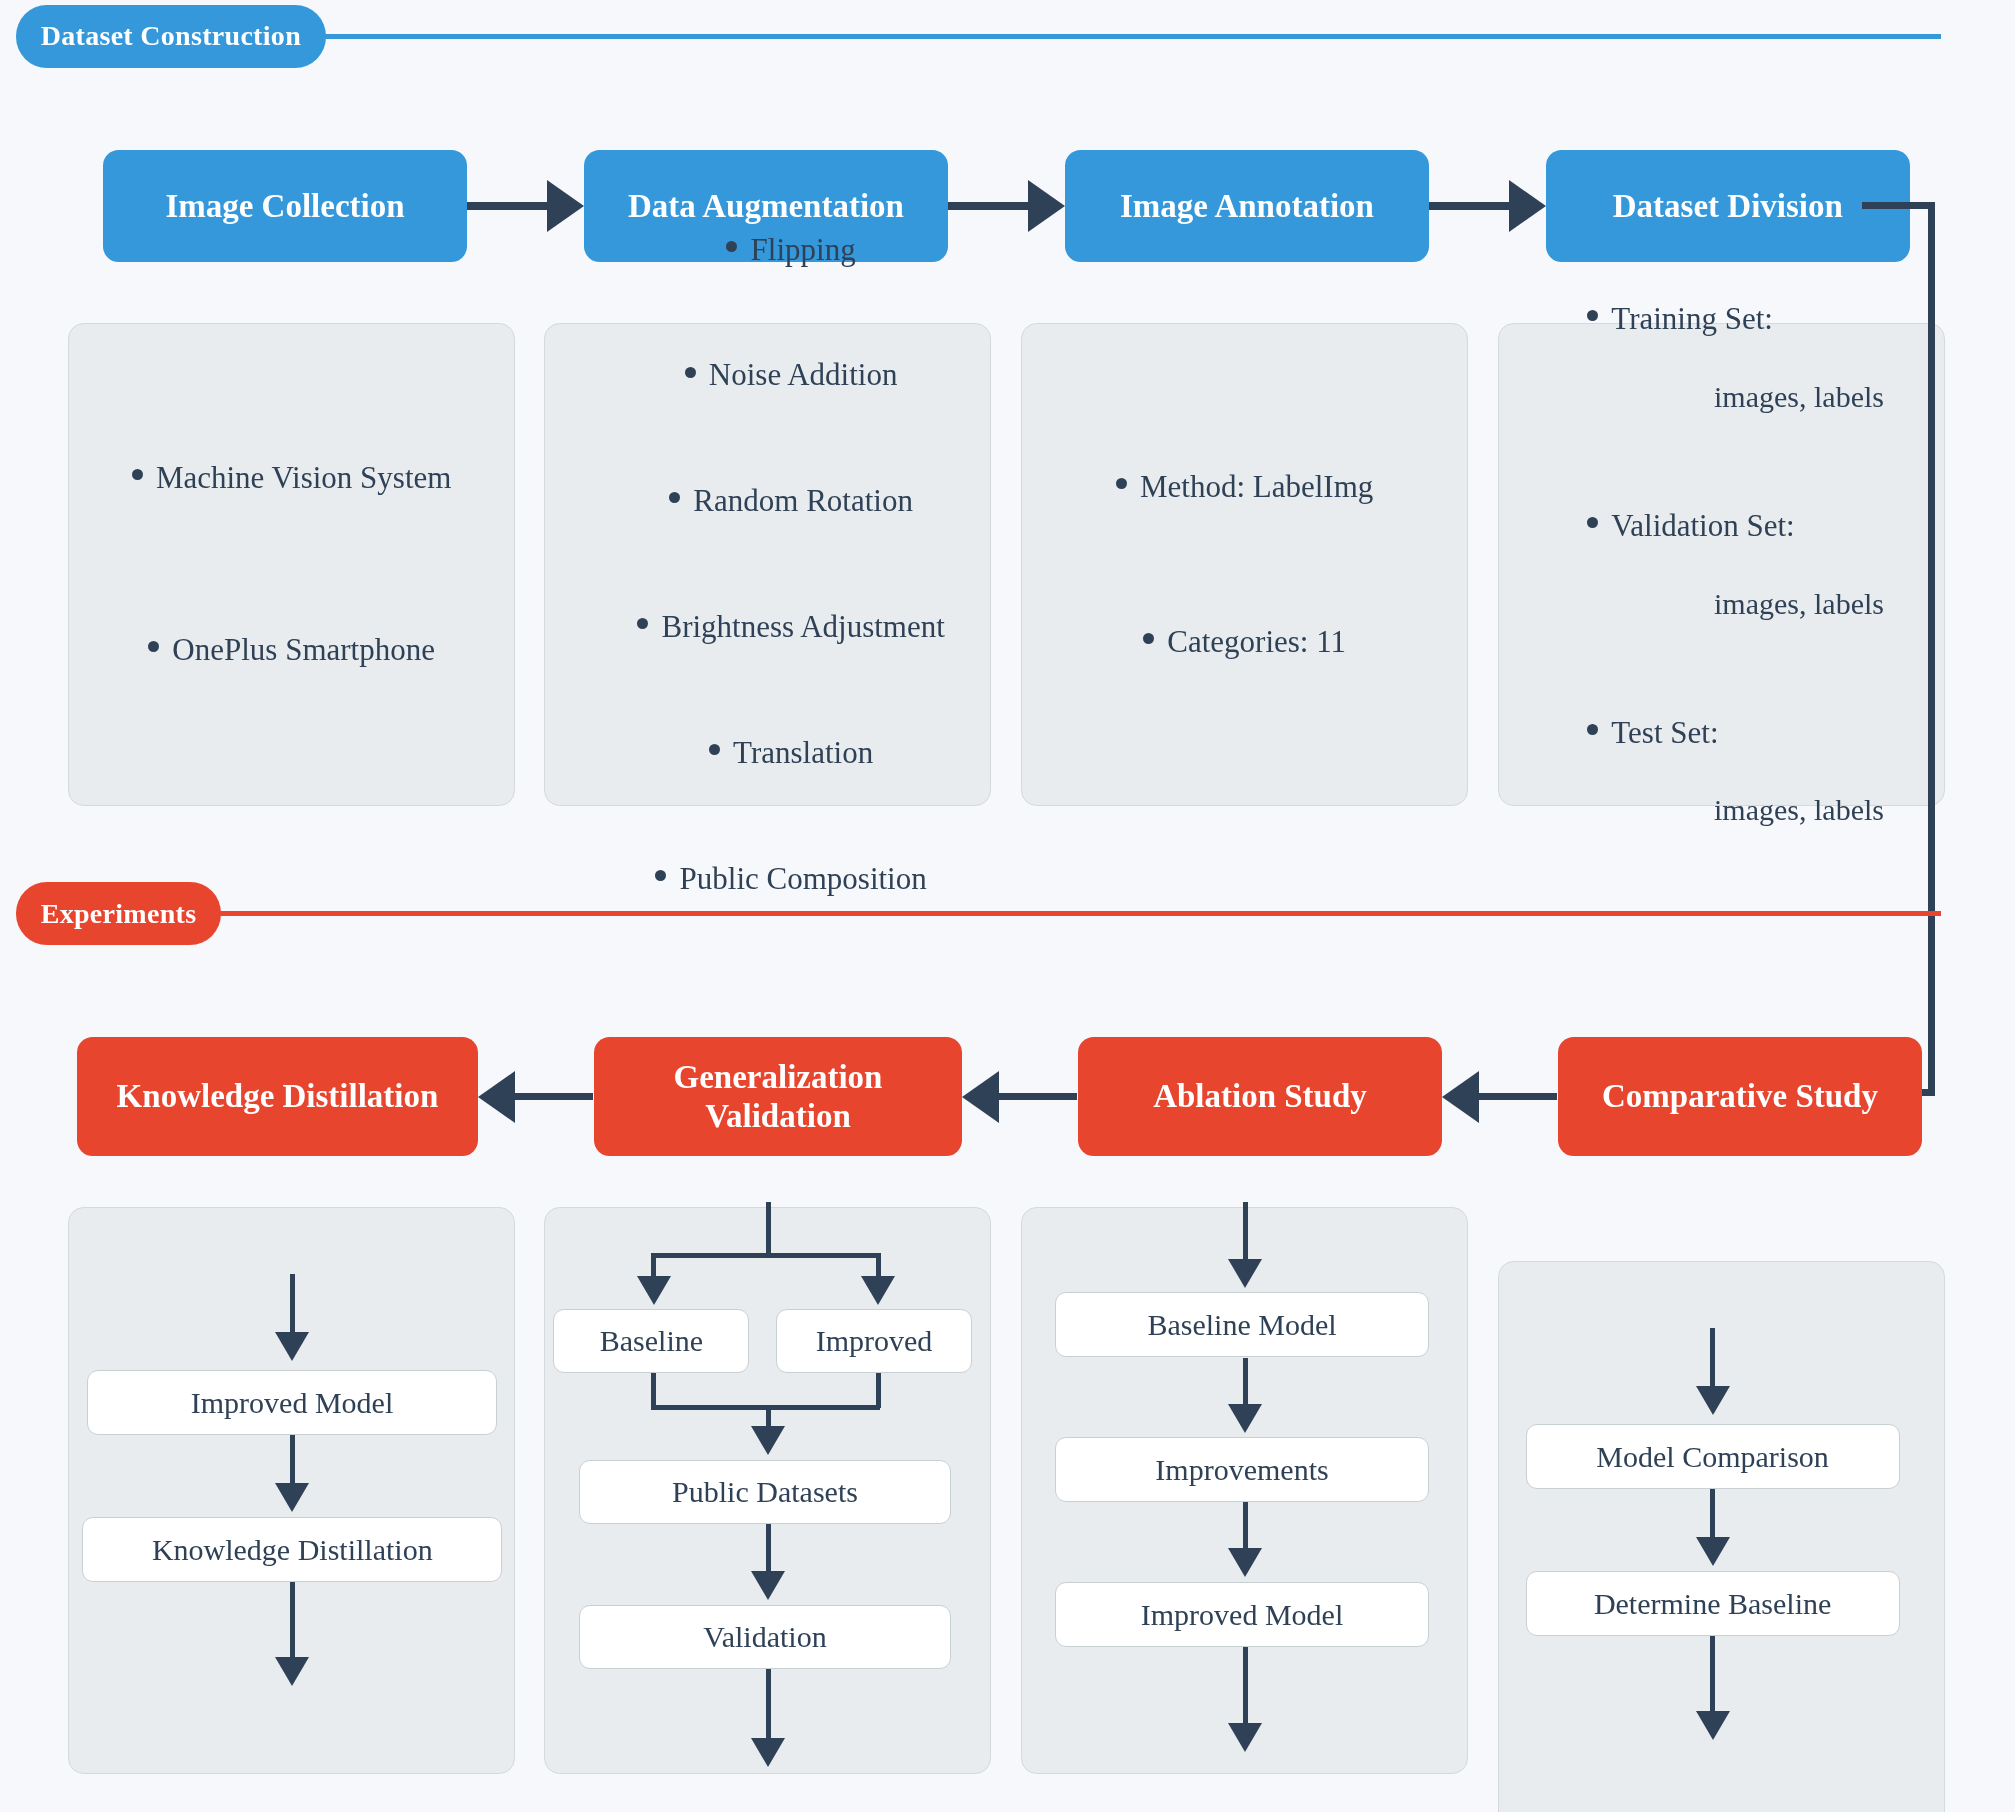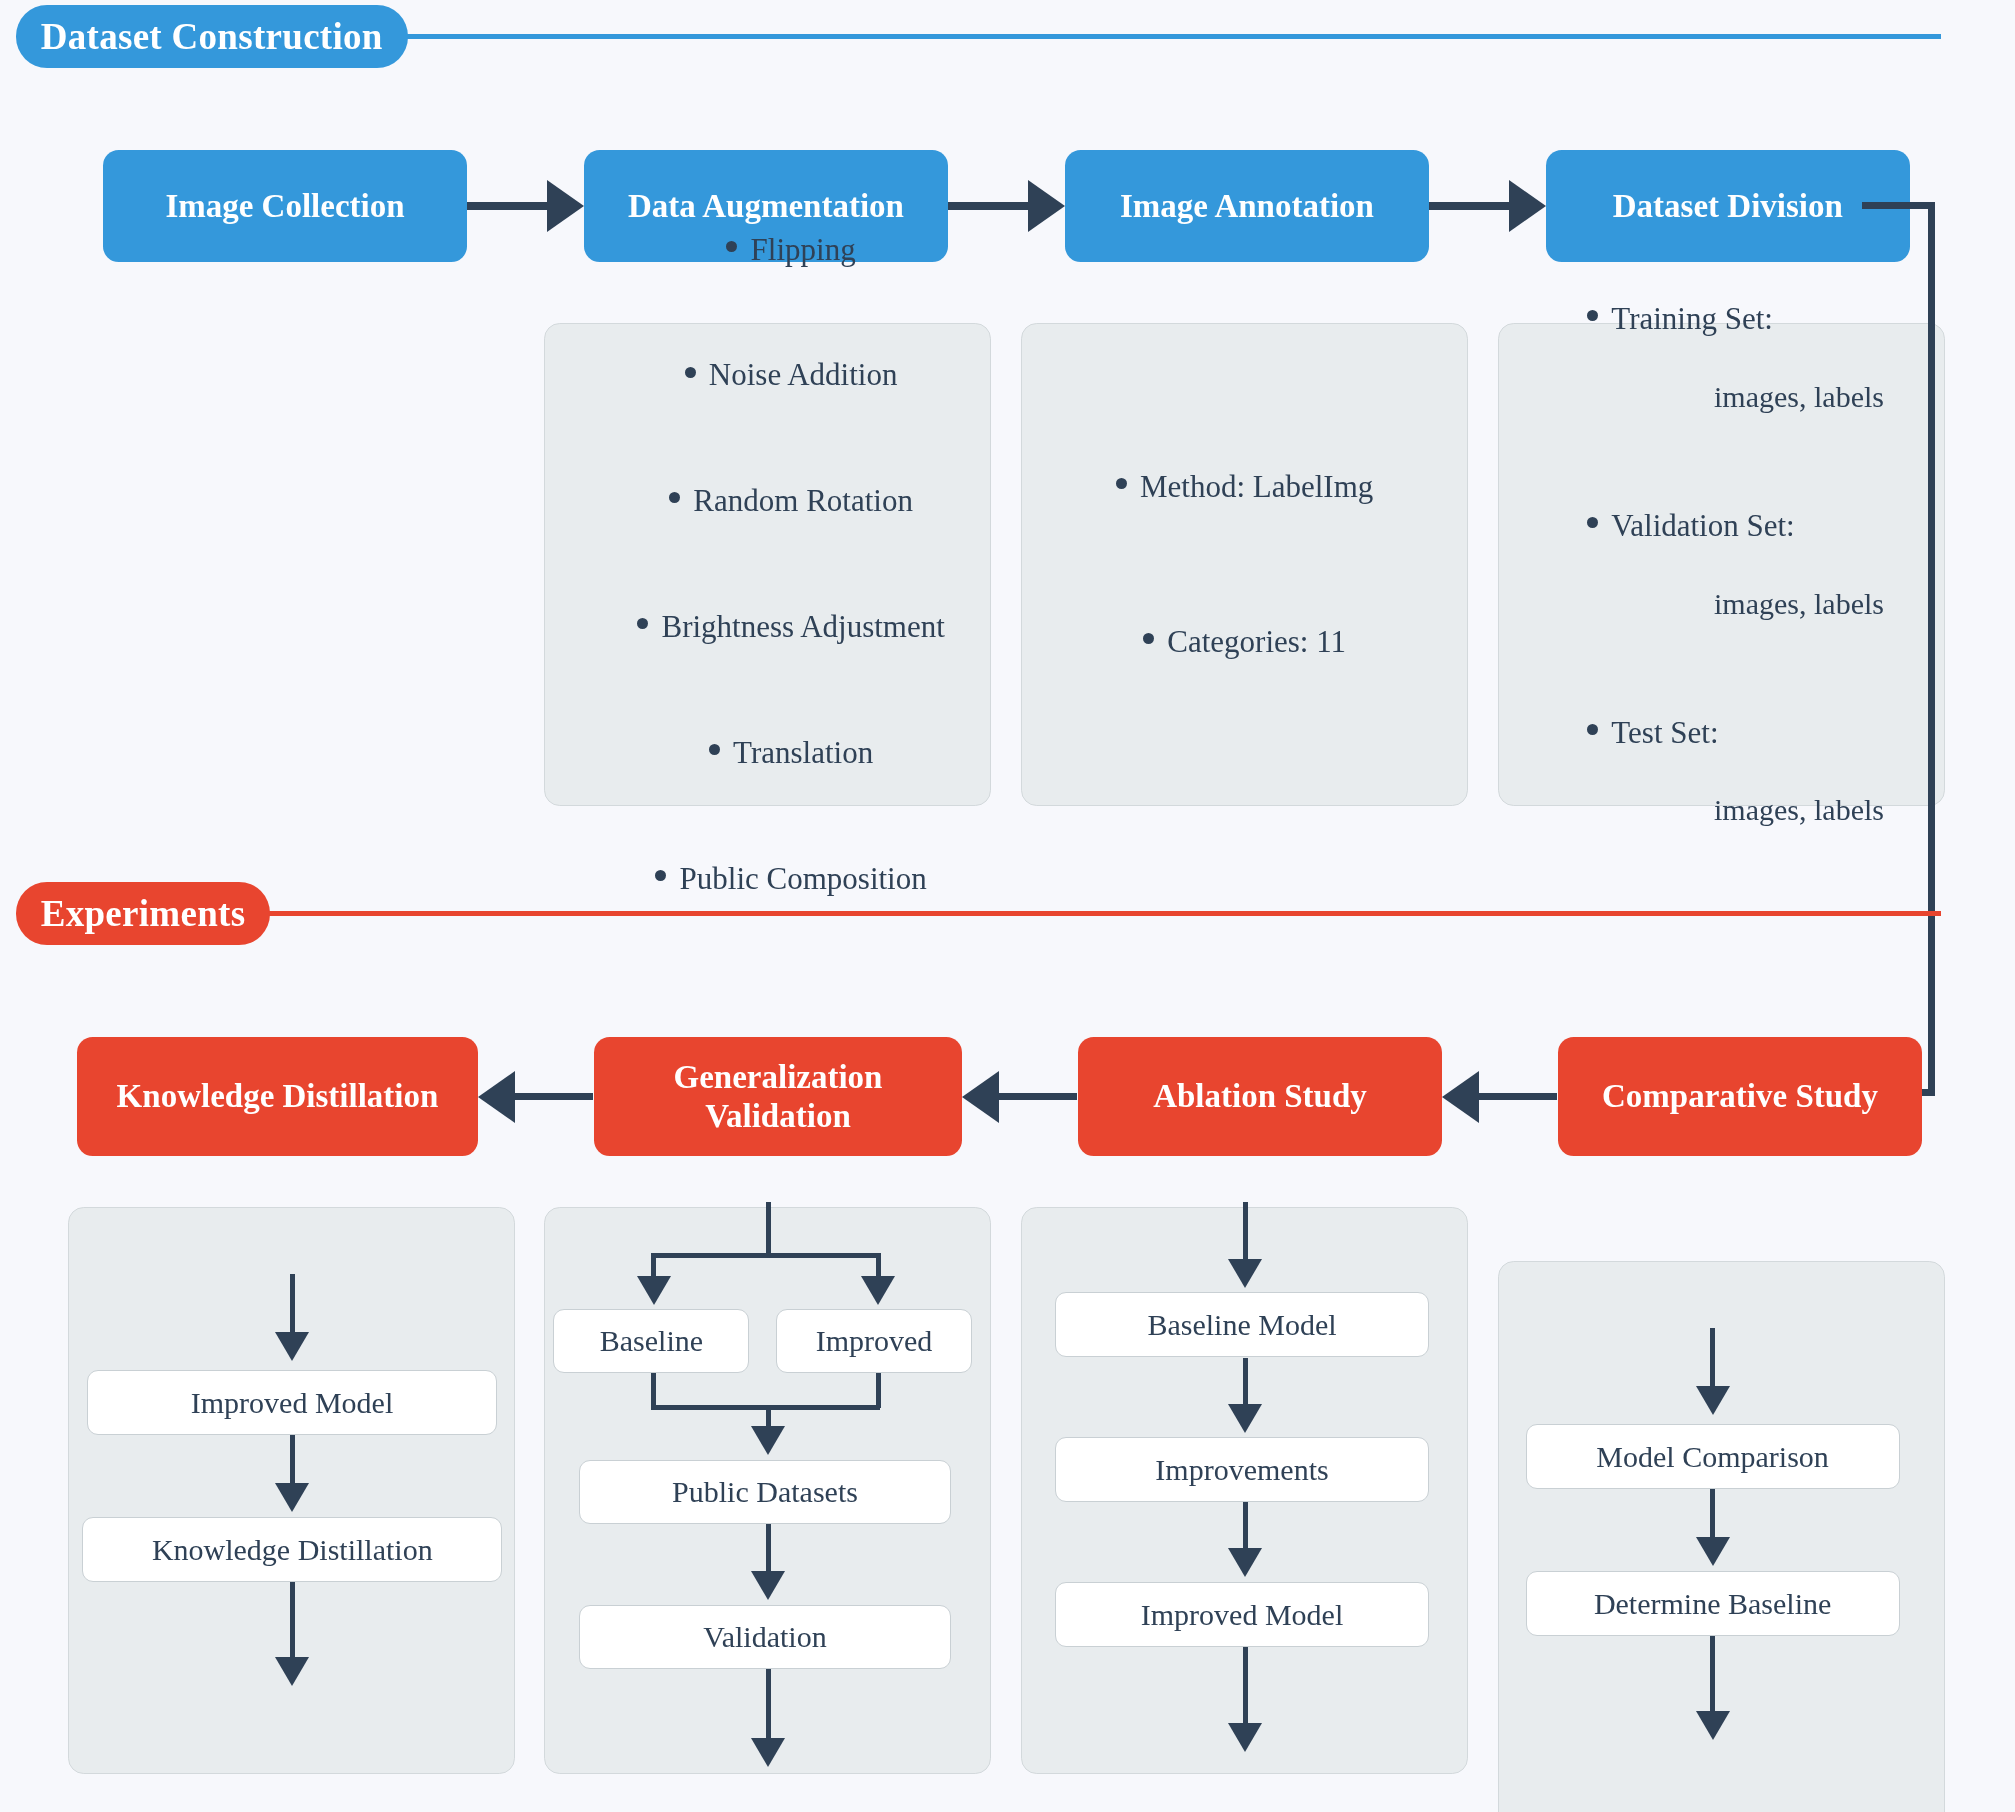--- a/index.html
+++ b/index.html
@@ -27,21 +27,21 @@
   }
   .section-pill {
     display: flex;
     align-items: center;
     justify-content: center;
     padding: 0 25px;
     height: 63px;
     border-radius: 31px;
     color: #ffffff;
     font-weight: bold;
-    font-size: 37px;
+    font-size: 28px;
     letter-spacing: 0.3px;
     white-space: nowrap;
     line-height: 1;
   }
   .section-rule {
     height: 5.4px;
     flex: 1 1 auto;
     margin-left: -17px;
   }
   .hdr-blue .section-pill { background: #3498db; }
@@ -212,20 +212,36 @@
     <div class="stage-box blue" style="width:364px; height:112px;">Image Annotation</div>
 
     <div class="h-arrow right" style="width:117px; height:53px;">
       <div class="shaft" style="width:80px;"></div>
       <div class="head"></div>
     </div>
 
     <div class="stage-box blue" style="width:364px; height:112px;padding-left:8px;">Dataset Division</div>
   </div>
 
+  <div class="panel" style="left:68px; top:323px; width:447px; height:483px;">
+    <ul class="panel-list list-center">
+      <li style="margin:28px 0;">
+        <span class="bullet-row">
+          <span class="bullet-dot"></span>
+          <span>Machine Vision System</span>
+        </span>
+      </li>
+      <li style="margin:28px 0;">
+        <span class="bullet-row">
+          <span class="bullet-dot"></span>
+          <span>OnePlus Smartphone</span>
+        </span>
+      </li>
+    </ul>
+  </div>
 
   <div class="panel" style="left:544px; top:323px; width:447px; height:483px;">
     <ul class="panel-list list-left" style="padding-left:53px;">
       <li style="margin:4.8px 0;">
         <span class="bullet-row">
           <span class="bullet-dot"></span>
           <span>Flipping</span>
         </span>
       </li>
       <li style="margin:4.8px 0;">

